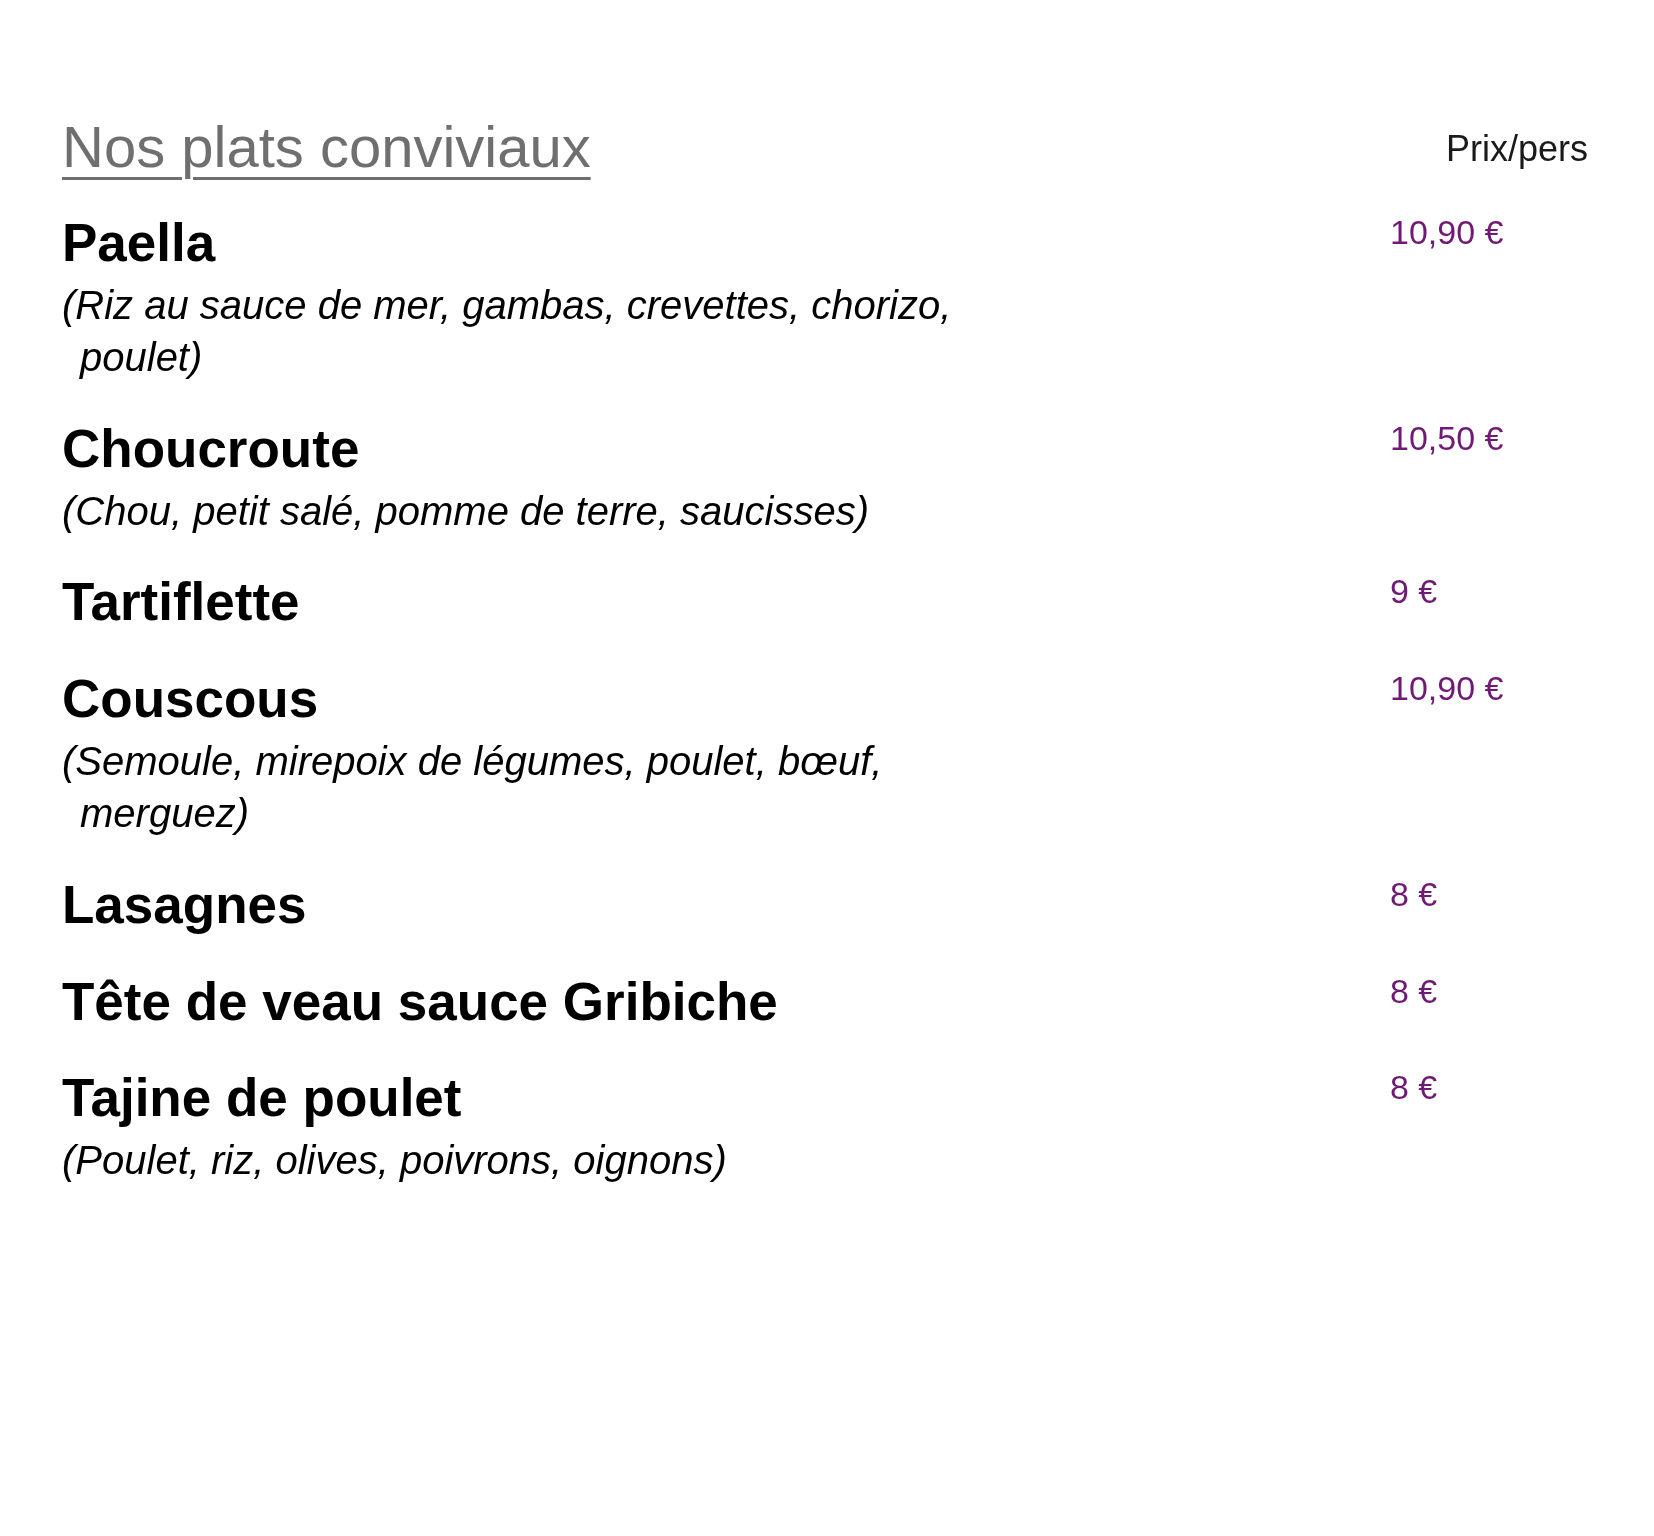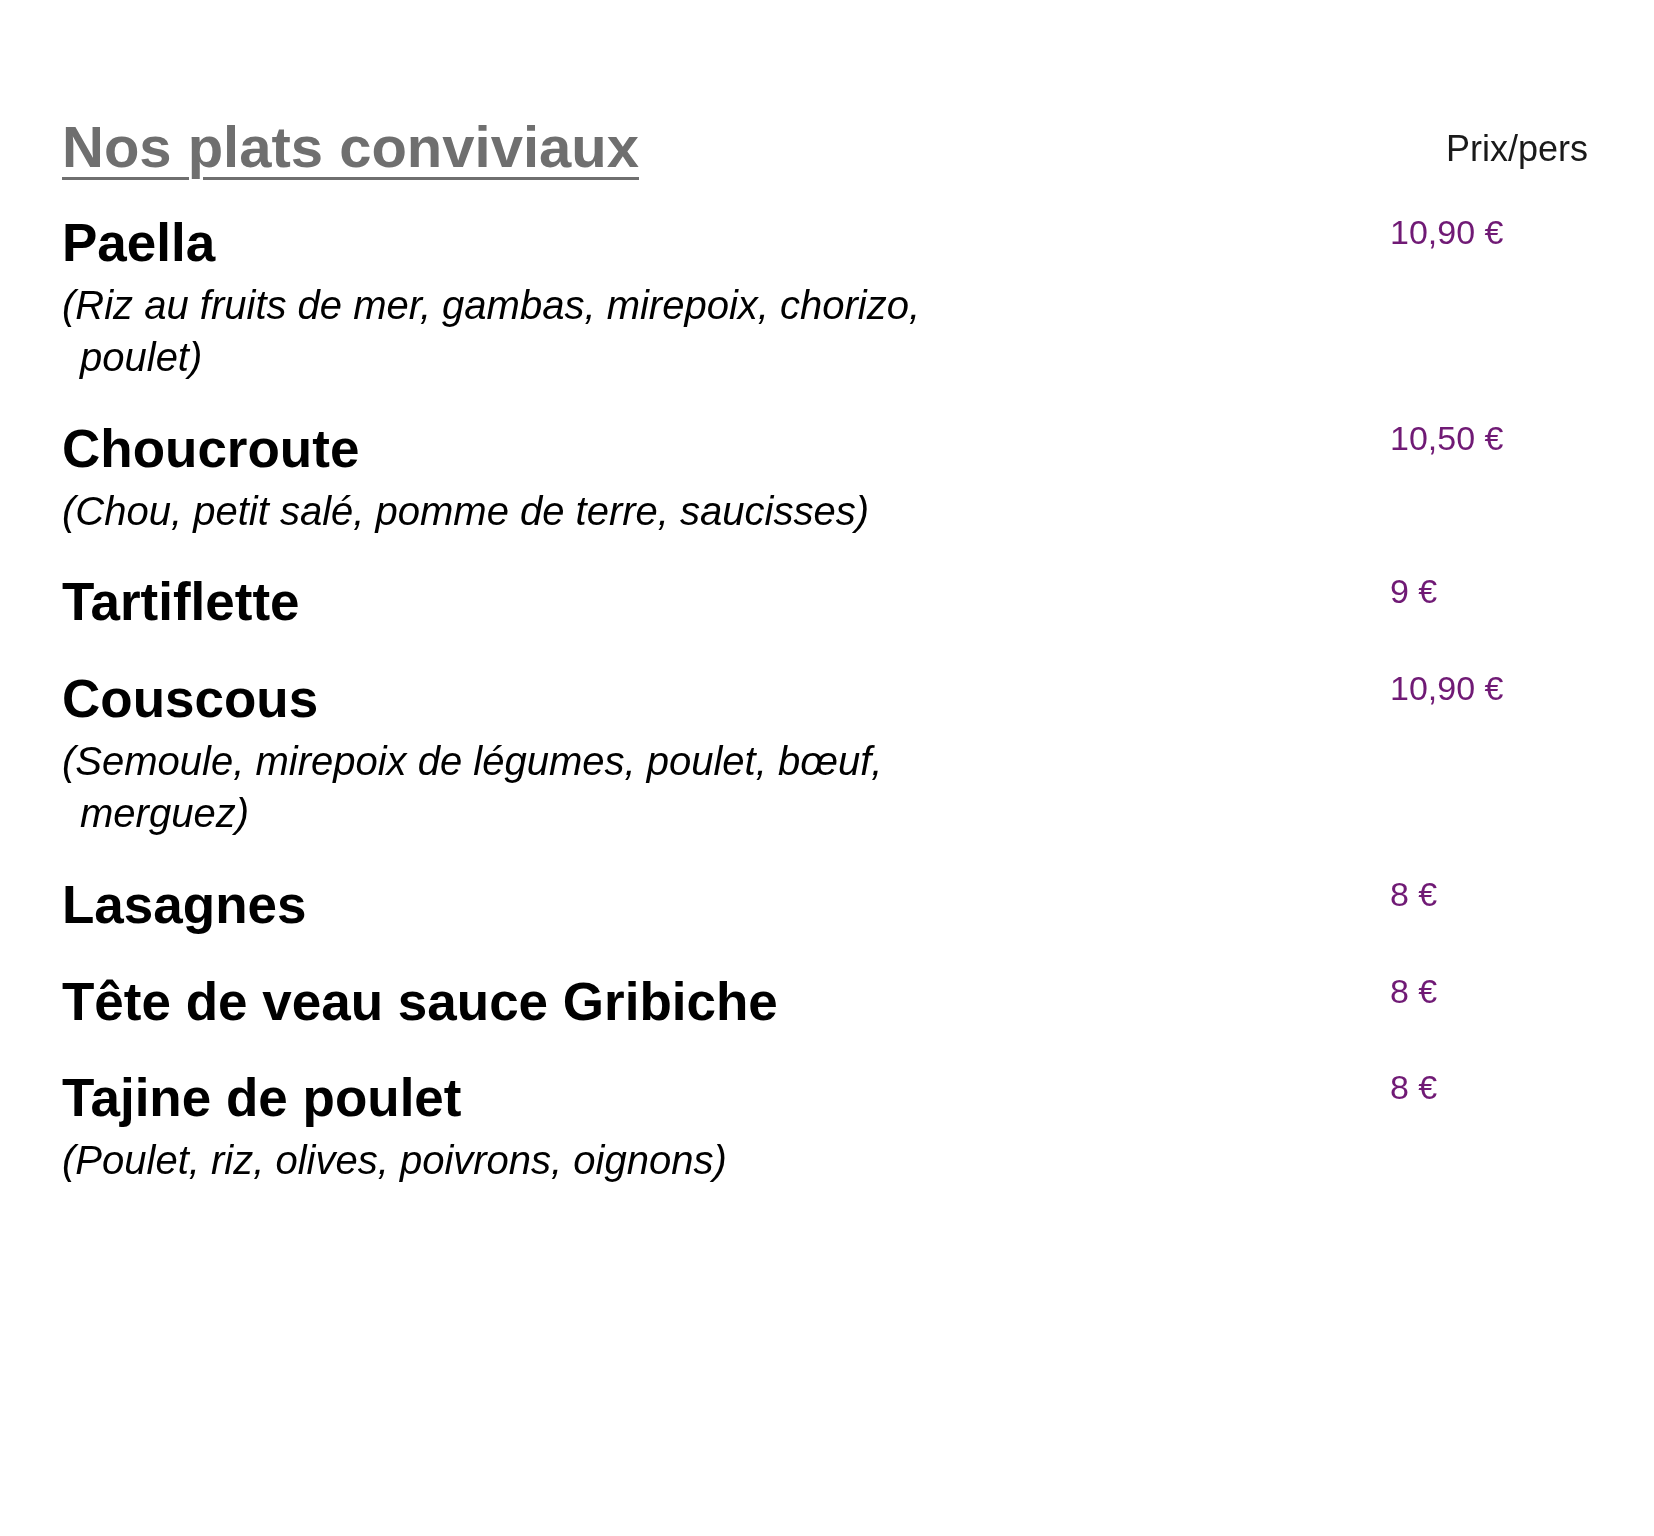--- a/index.html
+++ b/index.html
@@ -25,21 +25,21 @@
     position: relative;
     display: flex;
     align-items: baseline;
     justify-content: space-between;
     padding: 0 60px 0 62px;
     margin-top: 118px;
   }
   .section-title {
     font-size: 58px;
     line-height: 1.0;
-    font-weight: 700;
+    font-weight: 400;
     color: #6f6f6f;
     text-decoration: underline;
     text-underline-offset: 10px;
     text-decoration-thickness: 3px;
     letter-spacing: 0px;
     white-space: nowrap;
   }
   .price-header {
     font-size: 36px;
     font-weight: 400;
@@ -109,21 +109,21 @@
   </div>
 
   <div class="items">
 
     <div class="item">
       <div class="item-top">
         <div class="item-name">Paella</div>
       </div>
       <div class="item-price">10,90 €</div>
       <div class="item-desc">
-        <span>(Riz au fruits de mer, gambas, mirepoix, chorizo,</span>
+        <span>(Riz au sauce de mer, gambas, crevettes, chorizo,</span>
         <span class="cont">poulet)</span>
       </div>
     </div>
 
     <div class="item">
       <div class="item-top">
         <div class="item-name">Choucroute</div>
       </div>
       <div class="item-price">10,50 €</div>
       <div class="item-desc">

